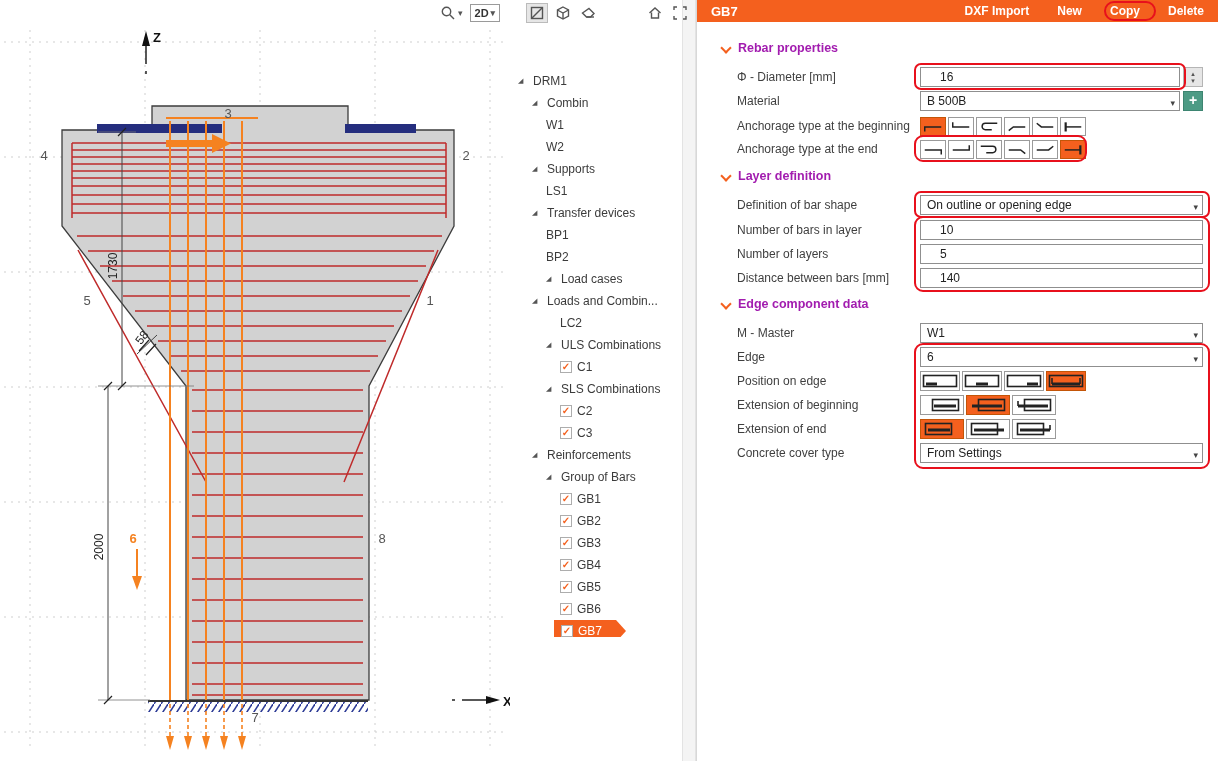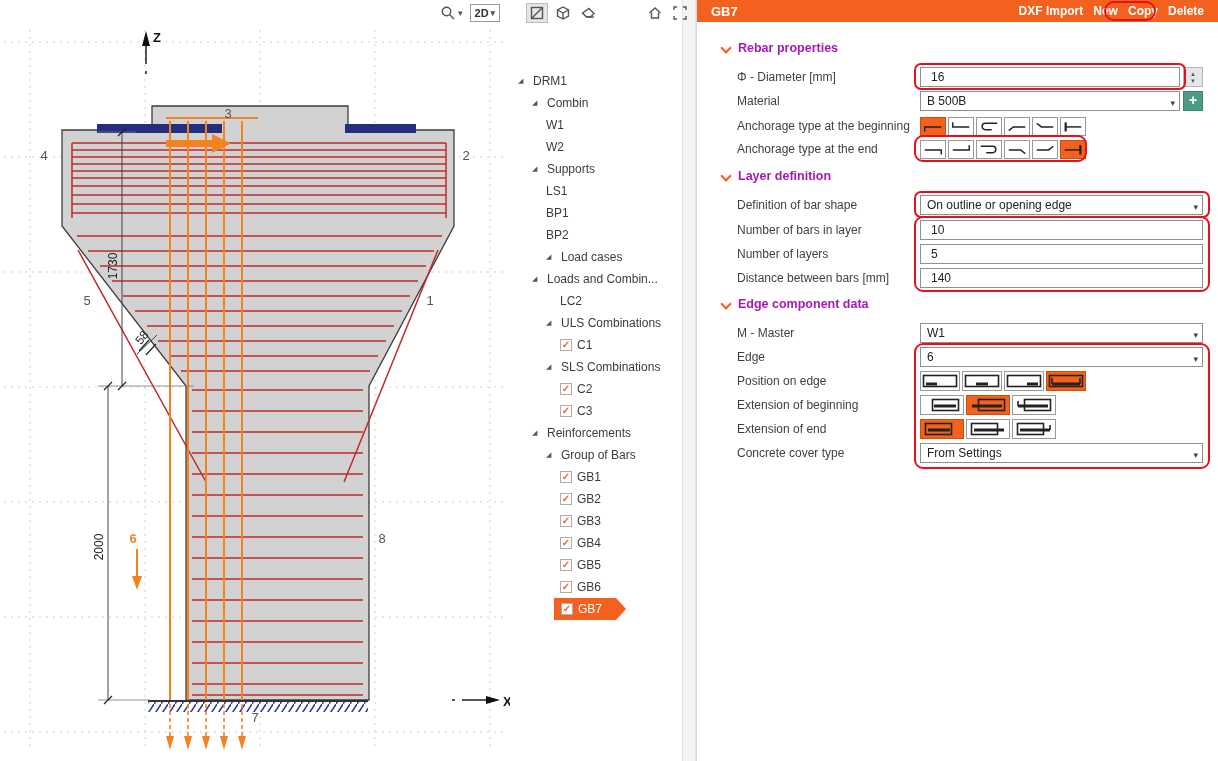--- a/index.html
+++ b/index.html
@@ -57,33 +57,33 @@
   .scrollstrip{position:absolute;left:682px;top:0;width:14px;height:761px;background:#f4f4f4;
            border-left:1px solid #e3e3e3;border-right:1px solid #e3e3e3}
 
   
   .props{position:absolute;left:696px;top:0;width:522px;height:761px;background:#fff;
          border-left:1px solid #d8d8d8}
   .phead{position:absolute;left:0;top:0;width:100%;height:22px;background:var(--accent);
          display:flex;align-items:center;padding:0 14px;color:#fff}
   .ptitle{font-size:13px;font-weight:bold}
   .pspace{flex:1}
-  .pact{font-size:12px;font-weight:bold;margin-left:10px;cursor:pointer}
+  .pact{font-size:12px;font-weight:bold;margin-left:28px;cursor:pointer}
   .psec{position:absolute;left:24px;height:20px;display:flex;align-items:center;
         font-size:12.5px;font-weight:bold;color:#a21caf}
   .chev{width:10px;height:10px;position:relative;margin-right:7px}
   .chev::before{content:"";position:absolute;left:1px;top:1px;width:6px;height:6px;
         border-left:2px solid var(--accent);border-bottom:2px solid var(--accent);
         transform:rotate(-45deg)}
   .prow{position:absolute;left:0;width:100%;height:24px}
   .plabel{position:absolute;left:40px;top:0;line-height:24px;font-size:12px;color:#3f3f3f}
   .ctrl{position:absolute;left:223px;top:2px;width:283px;height:20px}
   .ctrl.flexrow{display:flex;align-items:center}
   .tinput{position:absolute;left:0;top:0;height:20px;border:1px solid #8f8f8f;background:#fff;
-          font-size:12px;padding:0 10px;font-family:inherit;color:#222}
+          font-size:12px;padding:0 19px;font-family:inherit;color:#222}
   .select{position:absolute;left:0;top:0;height:20px;border:1px solid #8f8f8f;background:#fff;
           font-size:12px;line-height:18px;padding:0 18px 0 6px;color:#222;overflow:hidden;
           white-space:nowrap}
   .select .scaret{position:absolute;right:4px;top:2px;font-size:9px;color:#444}
   .spinner{position:absolute;left:263px;top:0;width:20px;height:20px;background:#e6e6e6;
           border:1px solid #b5b5b5;display:flex;flex-direction:column;align-items:center;
           justify-content:center;font-size:7px;line-height:7px;color:#555}
   .plusbtn{position:absolute;left:263px;top:0;width:20px;height:20px;background:#4d9b85;
           border:1px solid #3d8571;color:#fff;font-size:14px;line-height:17px;text-align:center;
           font-weight:bold}
@@ -242,20 +242,24 @@
     <div class="trow l2">
         <span>W2</span>
       </div>
     <div class="trow l1">
         <span class="exp">◢</span>
         <span>Supports</span>
       </div>
     <div class="trow l2">
         <span>LS1</span>
       </div>
+    <div class="trow l1">
+        <span class="exp">◢</span>
+        <span>Transfer devices</span>
+      </div>
     <div class="trow l2">
         <span>BP1</span>
       </div>
     <div class="trow l2">
         <span>BP2</span>
       </div>
     <div class="trow l2">
         <span class="exp">◢</span>
         <span>Load cases</span>
       </div>

